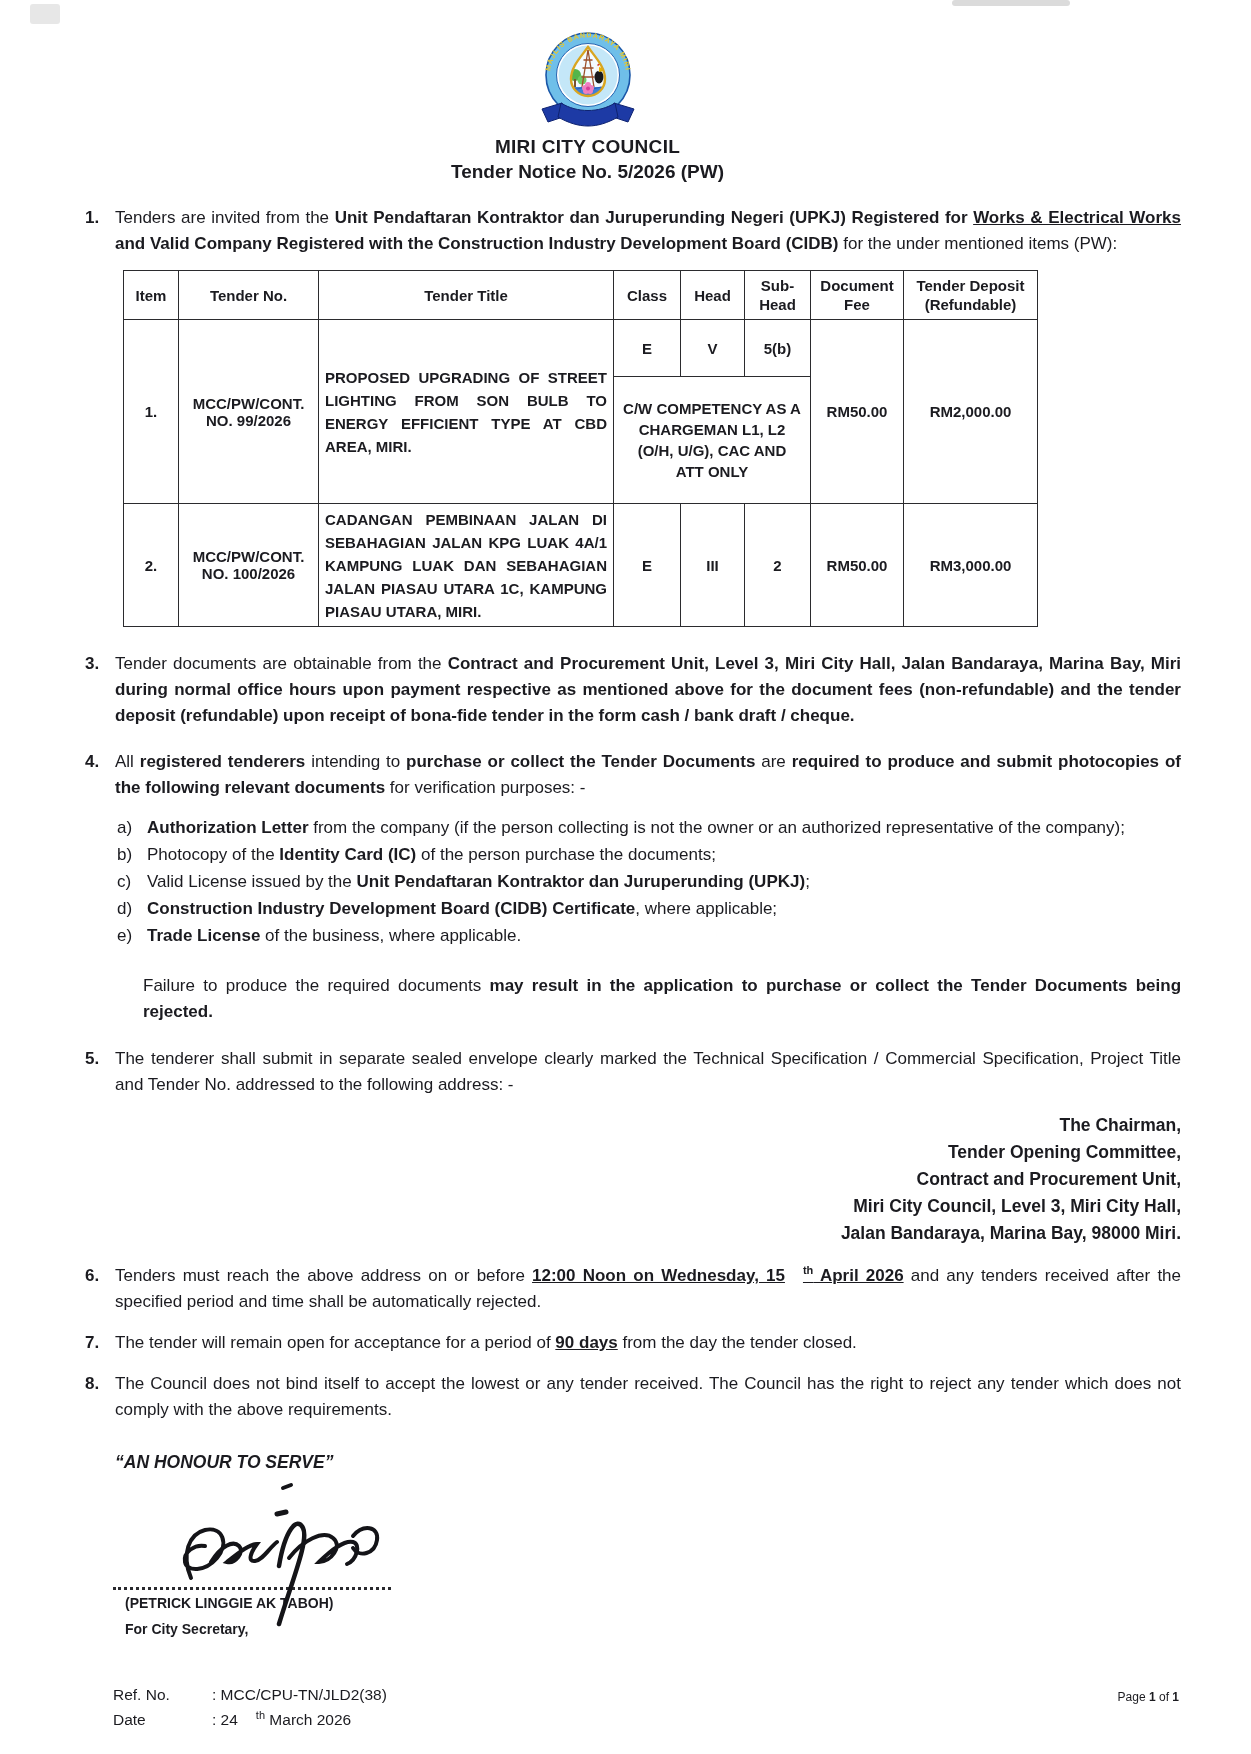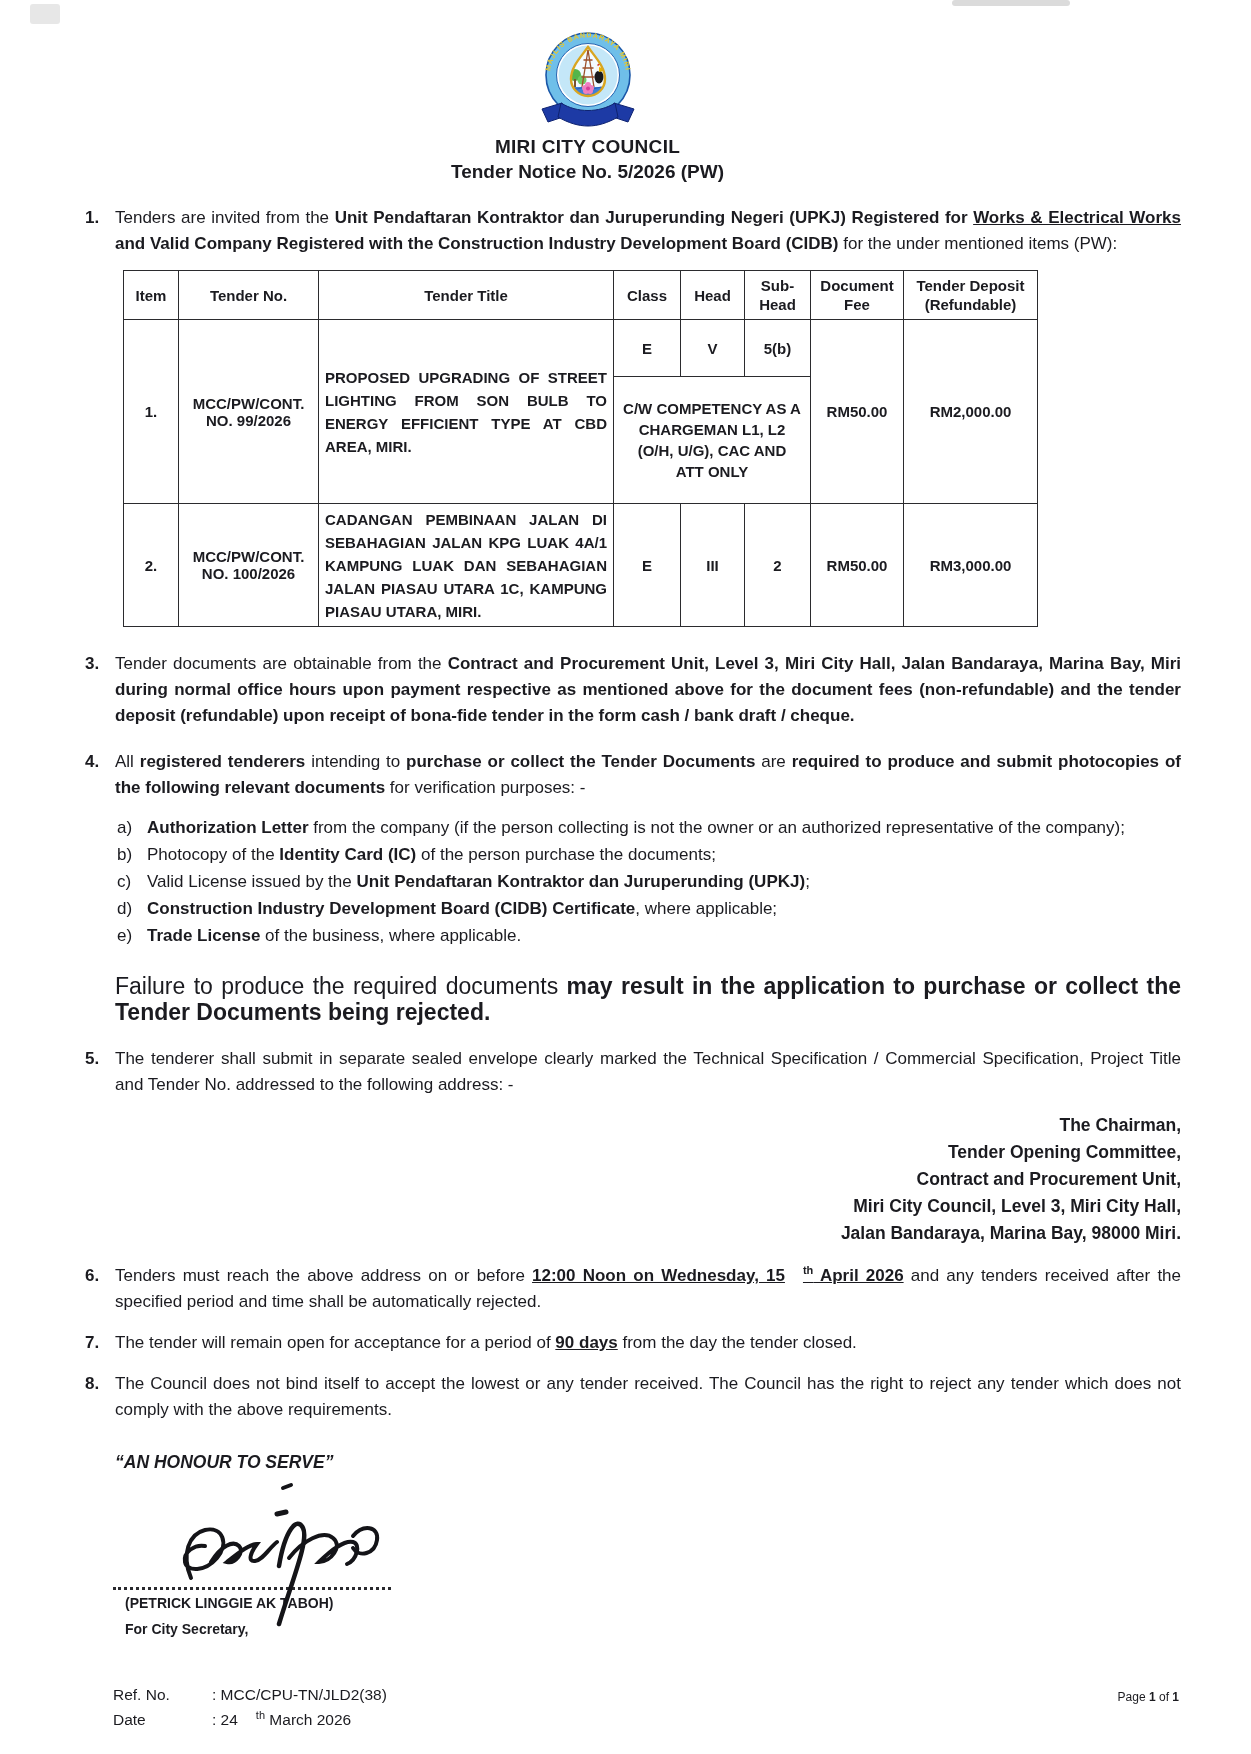--- a/index.html
+++ b/index.html
@@ -43,21 +43,21 @@
   tr.r1a td.small{height:50px;}
   tr.r1b td.comp{height:86px;line-height:21px;text-align:center;padding:20px 8px;}
   tr.r2 td{height:116px;}
   tr.r2 td.title-cell{line-height:23px;}
 
   .sublist{margin:14px 0 0 32px;}
   .sub{display:flex;font-size:17px;line-height:26px;text-align:justify;margin-top:1px;}
   .sub .num{flex:0 0 30px;font-weight:400;}
   .sub .txt{flex:1;}
 
-  .plain{display:flex;font-size:23px;line-height:26px;text-align:justify;}
+  .plain{display:flex;font-size:17px;line-height:26px;text-align:justify;gap:28px;}
   .plain .indent{flex:0 0 30px;}
   .plain .txt{flex:1;}
 
   .address{margin-top:14px;text-align:right;font-weight:700;font-size:17.5px;line-height:27px;}
 
   .motto{margin:26px 0 0 30px;font-size:17.5px;font-weight:700;line-height:27px;}
 
   .sig-block{position:relative;margin:6px 0 0 28px;height:108px;width:330px;}
   .sig-dots{position:absolute;left:0;bottom:0;width:278px;border-bottom:3.5px dotted #2a2a2e;}
   .sig-svg{position:absolute;left:18px;bottom:-42px;pointer-events:none;}

